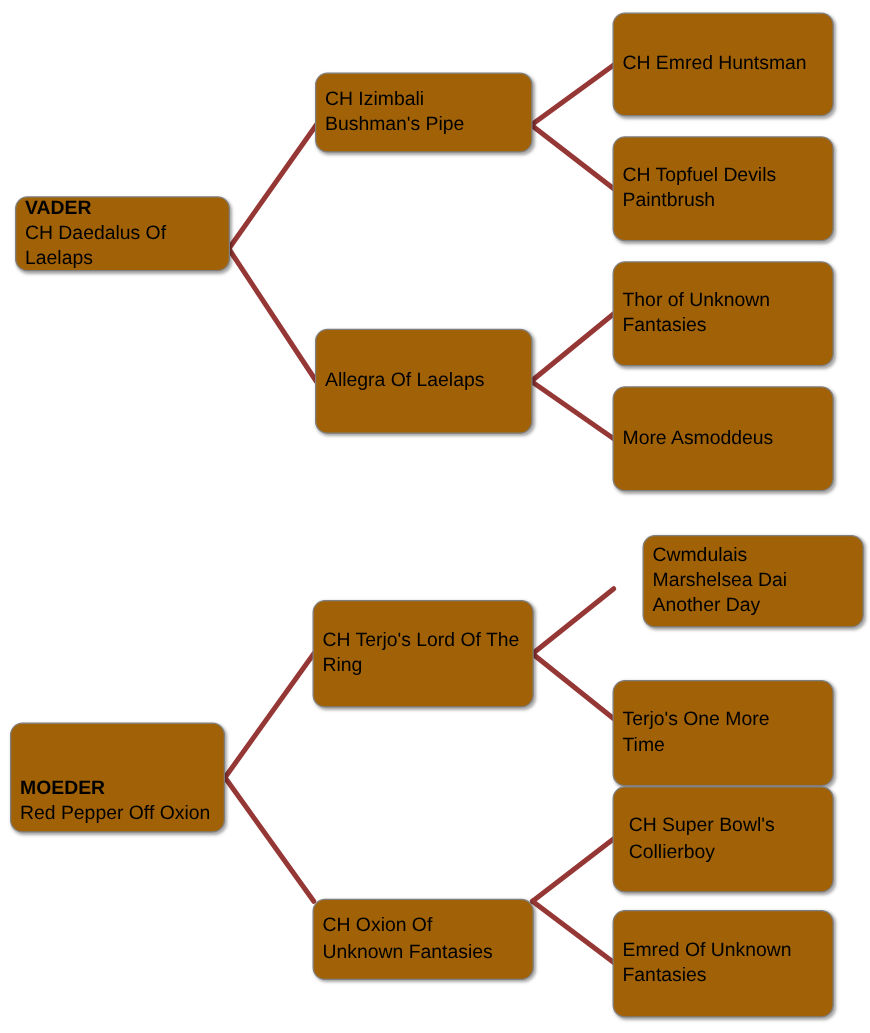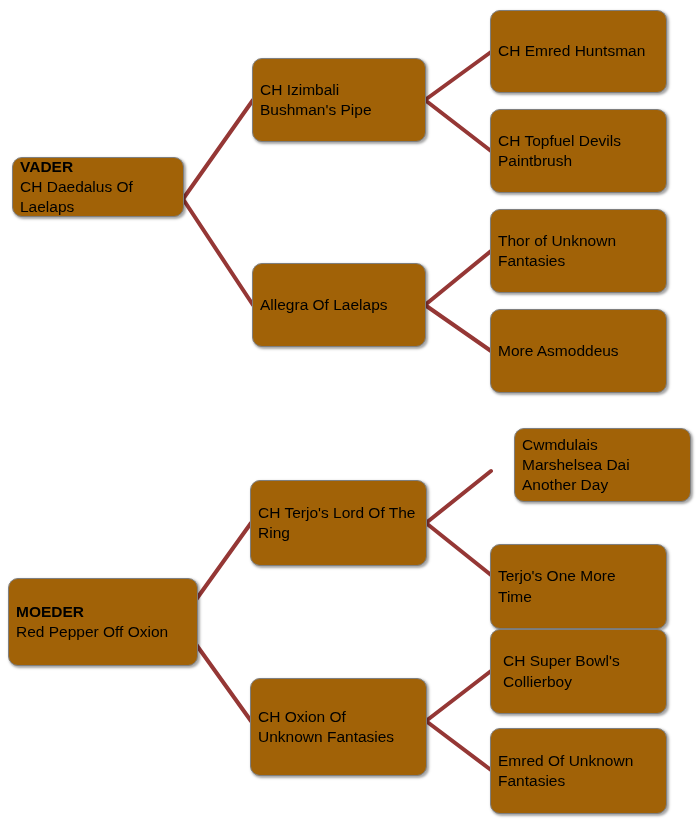--- a/index.html
+++ b/index.html
@@ -73,21 +73,21 @@
     <line class="connector" x1="426" y1="721" x2="491" y2="671"></line>
     <line class="connector" x1="426" y1="721" x2="491" y2="770"></line>
   </svg>
 
   <div class="node" style="left:12px; top:157px; width:172px; height:60px;">
     <span class="role">VADER</span>
     <span class="name">CH Daedalus Of
 Laelaps</span>
   </div>
 
-  <div class="node" style="left:252px; top:58px; width:174px; height:84px;">
+  <div class="node" style="left:252px; top:58px; width:174px; height:64px;">
     <span class="name">CH Izimbali
 Bushman's Pipe</span>
   </div>
 
   <div class="node" style="left:252px; top:263px; width:174px; height:84px;">
     <span class="name">Allegra Of Laelaps</span>
   </div>
 
   <div class="node" style="left:490px; top:10px; width:177px; height:83px;">
     <span class="name">CH Emred Huntsman</span>
@@ -100,31 +100,31 @@
 
   <div class="node" style="left:490px; top:209px; width:177px; height:84px;">
     <span class="name">Thor of Unknown
 Fantasies</span>
   </div>
 
   <div class="node" style="left:490px; top:309px; width:177px; height:84px;">
     <span class="name">More Asmoddeus</span>
   </div>
 
-  <div class="node" style="left:8px; top:578px; width:190px; height:88px;">
+  <div class="node" style="left:8px; top:578px; width:172px; height:88px;justify-content:flex-end;">
     <span class="role">MOEDER</span>
     <span class="name">Red Pepper Off Oxion</span>
   </div>
 
   <div class="node" style="left:250px; top:480px; width:177px; height:86px;">
     <span class="name">CH Terjo's Lord Of The
 Ring</span>
   </div>
 
-  <div class="node" style="left:250px; top:678px; width:177px; height:98px;">
+  <div class="node" style="left:250px; top:719px; width:177px; height:65px;">
     <span class="name">CH Oxion Of
 Unknown Fantasies</span>
   </div>
 
   <div class="node" style="left:490px; top:428px; width:177px; height:74px;margin-left:24px;">
     <span class="name">Cwmdulais
 Marshelsea Dai
 Another Day</span>
   </div>
 

